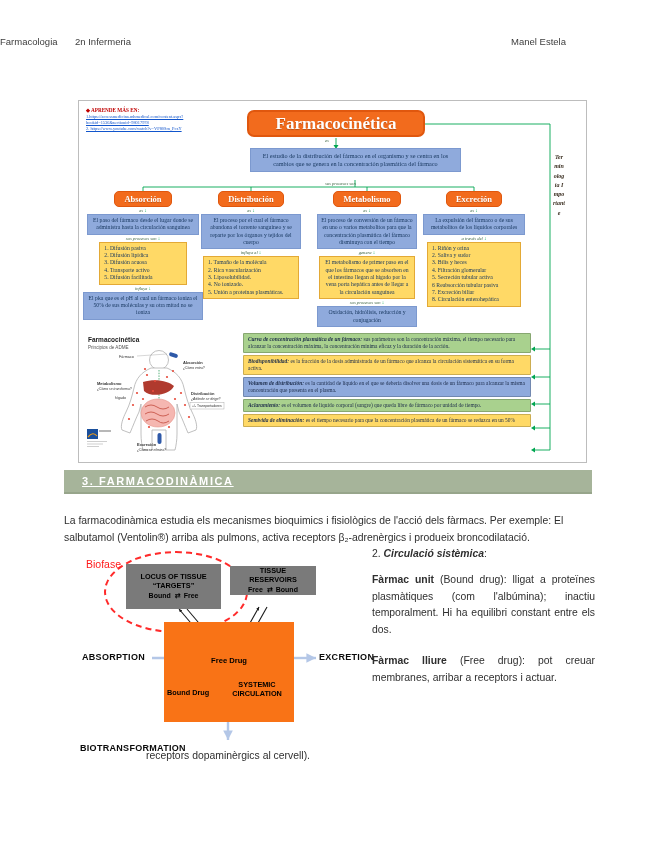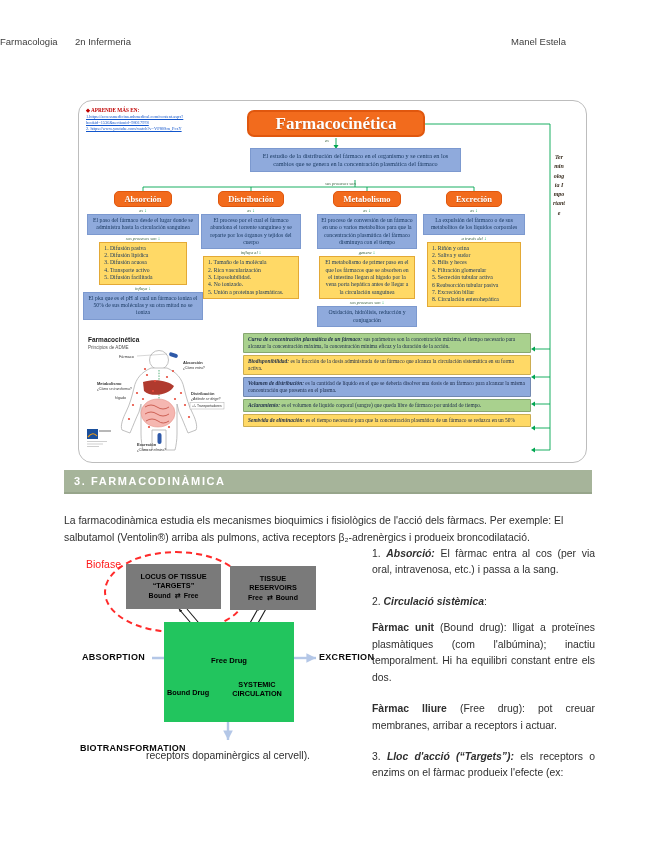--- a/index.html
+++ b/index.html
@@ -5,21 +5,21 @@
   html,body{margin:0;padding:0;background:#fff;}
   .page{position:relative;width:655px;height:848px;background:#ffffff;overflow:hidden;
         font-family:"Liberation Sans",sans-serif;color:#2f2f2f;}
   
   .hdr{position:absolute;top:36px;left:0;width:655px;font-size:9.5px;color:#3d3d3d;}
   .hdr .l{position:absolute;left:75px;}
   .hdr .c{position:absolute;left:0;width:100%;text-align:left;}
   .hdr .r{position:absolute;right:89px;}
   
   .frame{position:absolute;left:78px;top:100px;width:507px;height:361px;background:#fff;
-         border:1px solid #bdbdbd;border-radius:14px;font-family:"Liberation Serif",serif;}
+         border:1px solid #bdbdbd;border-radius:0;font-family:"Liberation Serif",serif;}
   .learn{position:absolute;left:7px;top:6px;width:128px;line-height:1.35;}
   .learn .lm-h{color:#c00000;font-weight:bold;font-size:5.2px;}
   .learn a{display:block;color:#1155cc;text-decoration:underline;font-size:4.4px;word-break:break-all;}
   .mtitle{position:absolute;left:168px;top:9px;width:178px;height:27px;background:#f26b1d;
           border:2px solid #e0570e;border-radius:7px;color:#fff;font-weight:bold;font-size:17px;
           display:flex;align-items:center;justify-content:center;box-sizing:border-box;
           text-shadow:0 1px 1px rgba(0,0,0,.25);}
   .clbl{font-size:4.6px;color:#355e3b;font-style:italic;}
   .garr{color:#00a651;font-style:normal;font-size:5px;}
   .lbl-es{position:absolute;left:246px;top:37px;}
@@ -42,33 +42,33 @@
   
   .terms{position:absolute;left:164px;top:232px;width:288px;display:flex;flex-direction:column;gap:2px;}
   .trow{border:0.5px solid rgba(0,0,0,.2);border-radius:1px;padding:2px 4px;font-size:5.4px;
         line-height:1.3;color:#1c2c4a;}
   .trow b{font-style:italic;}
   
   .fig{position:absolute;left:6px;top:232px;width:153px;height:124px;}
   
   .secbar{position:absolute;left:64px;top:470px;width:528px;height:24px;background:#a6b49a;
           border-bottom:2px solid #97a58b;box-sizing:border-box;color:#fff;font-weight:bold;
-          font-size:11px;letter-spacing:1.6px;display:flex;align-items:center;padding-left:10px;}
+          font-size:11px;letter-spacing:1.6px;display:flex;align-items:center;padding-left:18px;text-decoration:underline;}
   .intro{position:absolute;left:64px;top:503px;width:528px;font-size:10.4px;line-height:1.55;}
   
   .bio{position:absolute;left:80px;top:542px;width:292px;height:232px;font-family:"Liberation Sans",sans-serif;}
   .bio-label{position:absolute;left:6px;top:16px;color:#ff1a1a;font-weight:normal;font-size:10.5px;}
   .bio-ellipse{position:absolute;left:24px;top:9px;width:140px;height:78px;border:2px dashed #ff2a2a;
                border-radius:50%;}
   .gbox{position:absolute;background:#7a7a7a;color:#000;font-weight:bold;font-size:7.3px;
         display:flex;flex-direction:column;align-items:center;justify-content:center;
         text-align:center;line-height:1.25;box-sizing:border-box;}
   .exch{display:flex;align-items:center;gap:4px;margin-top:2px;font-size:7px;}
   .exch .xar{font-size:7px;letter-spacing:-1px;}
-  .mainbox{position:absolute;left:84px;top:80px;width:130px;height:100px;background:#22c55e;}
+  .mainbox{position:absolute;left:84px;top:80px;width:130px;height:100px;background:#f97316;}
   .fd{position:absolute;left:0;top:34px;width:100%;text-align:center;color:#000;font-weight:bold;font-size:7.6px;}
   .bd{position:absolute;left:3px;top:66px;color:#000;font-weight:bold;font-size:7.3px;}
   .sc{position:absolute;left:58px;top:58px;width:70px;text-align:center;color:#000;font-weight:bold;
       font-size:7.3px;line-height:1.3;}
   .bio-word{position:absolute;color:#0a0a0a;font-weight:bold;font-size:9px;letter-spacing:.3px;}
   .caption{position:absolute;left:80px;top:750px;width:296px;text-align:center;font-size:10.4px;}
   
   .notes{position:absolute;left:372px;top:546px;width:223px;font-size:10.4px;line-height:1.58;
          text-align:justify;}
   .notes .blk{margin-bottom:15px;}
@@ -298,21 +298,21 @@
     <div class="gbox" style="left:46px;top:22px;width:95px;height:45px;">
       <div class="pre">LOCUS OF TISSUE
 “TARGETS”</div>
       <div class="exch">
         <span>Bound</span>
         <span class="xar">⇄</span>
         <span>Free</span>
       </div>
     </div>
 
-    <div class="gbox" style="left:150px;top:24px;width:86px;height:44px;">
+    <div class="gbox" style="left:150px;top:24px;width:86px;height:29px;">
       <div class="pre">TISSUE
 RESERVOIRS</div>
       <div class="exch">
         <span>Free</span>
         <span class="xar">⇄</span>
         <span>Bound</span>
       </div>
     </div>
 
     <div class="mainbox">
@@ -323,30 +323,24 @@
     </div>
 
     <div class="bio-word" style="left:2px;top:110px;">ABSORPTION</div>
     <div class="bio-word" style="left:239px;top:110px;">EXCRETION</div>
     <div class="bio-word" style="left:0;top:201px;width:292px;text-align:left;">BIOTRANSFORMATION</div>
   </div>
 
   <div class="caption">receptors dopaminèrgics al cervell).</div>
 
   <div class="notes">
-    <div class="blk">
-      <span>1.</span>&nbsp;<span class="bi">Absorció:</span><span> El fàrmac entra al cos (per via oral, intravenosa, etc.) i passa a la sang.</span>
-    </div>
     <div class="blk" style="margin-bottom:10px;">
       <span>2.</span>&nbsp;<span class="bi">Circulació sistèmica</span><span>:</span>
     </div>
     <div class="blk">
       <span class="b">Fàrmac unit</span><span> (Bound drug): lligat a proteïnes plasmàtiques (com l'albúmina); inactiu temporalment. Hi ha equilibri constant entre els dos.</span>
     </div>
     <div class="blk">
       <span class="b">Fàrmac lliure</span><span> (Free drug): pot creuar membranes, arribar a receptors i actuar.</span>
     </div>
-    <div class="blk">
-      <span>3.</span>&nbsp;<span class="bi">Lloc d'acció (“Targets”):</span><span> els receptors o enzims on el fàrmac produeix l'efecte (ex:</span>
-    </div>
   </div>
 
 </div>
 
 </body></html>

